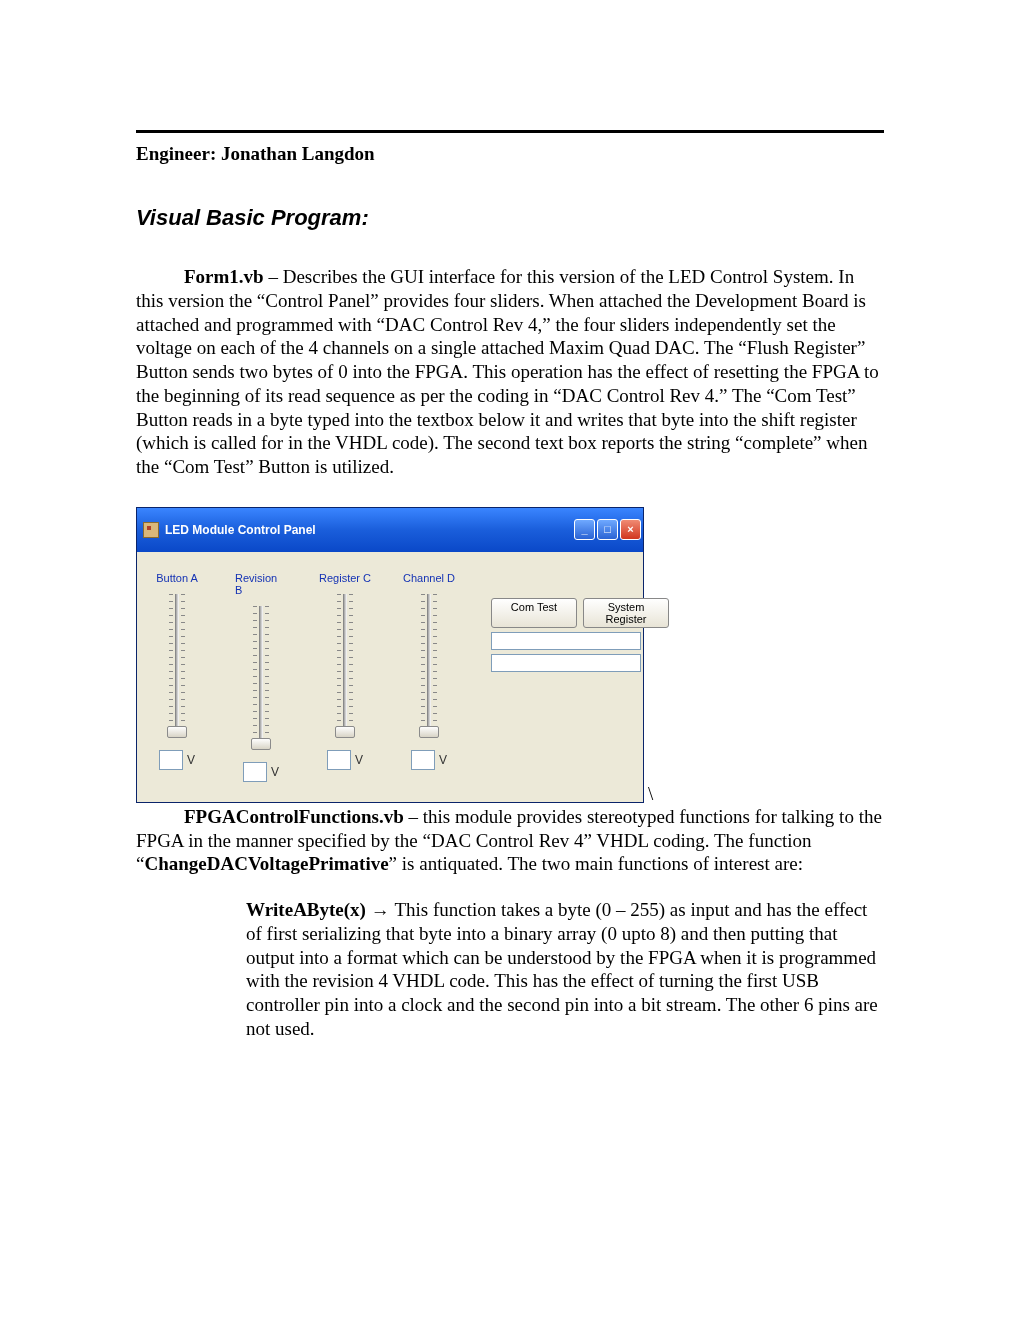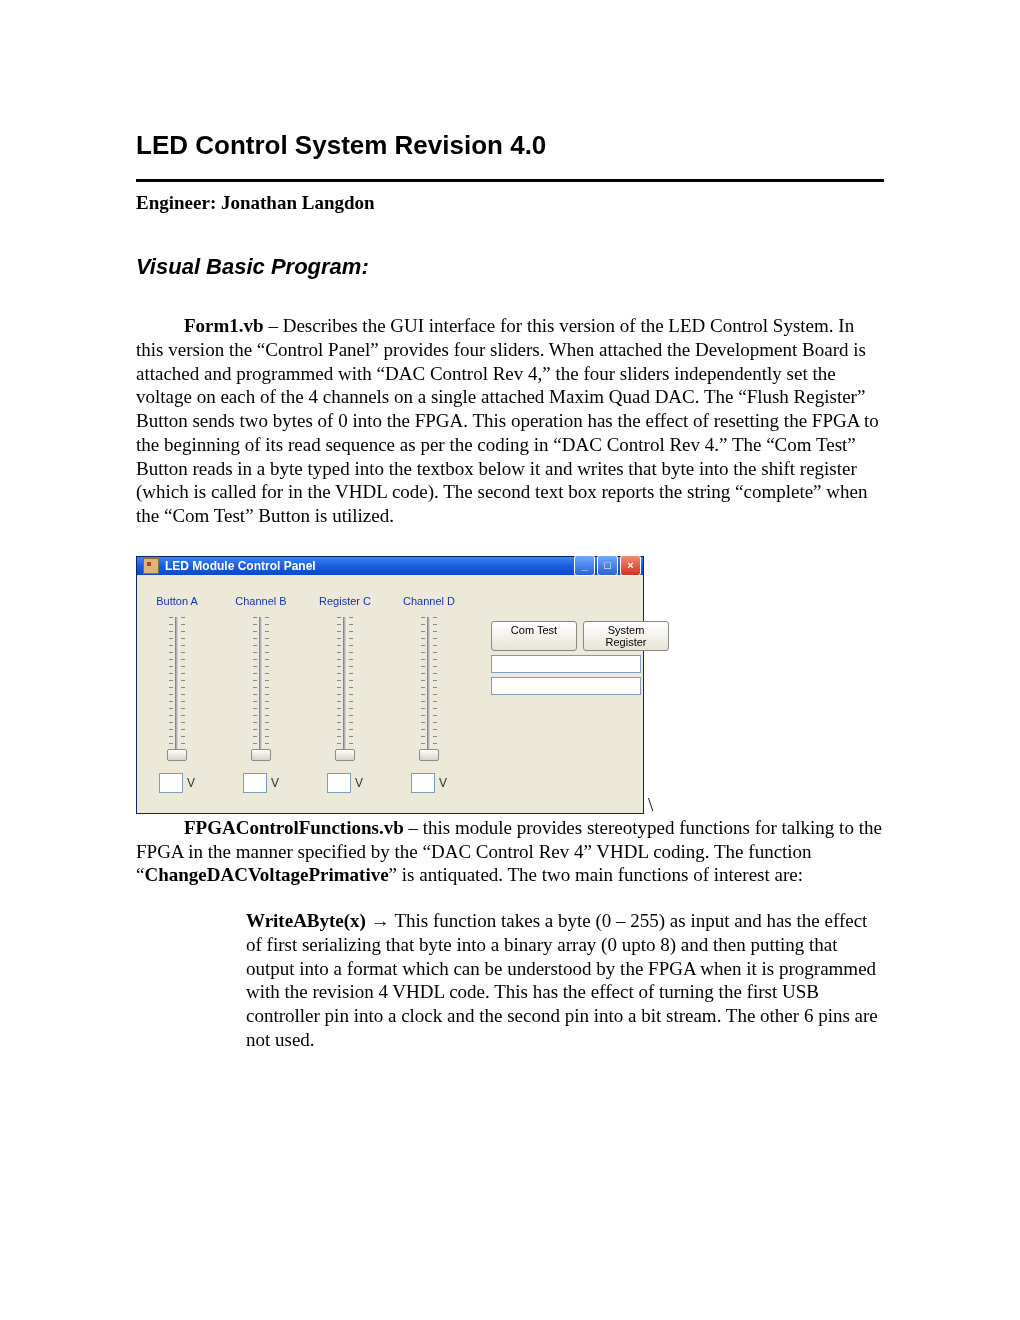--- a/index.html
+++ b/index.html
@@ -50,21 +50,21 @@
   .win {
     width: 506px;
     border: 1px solid #0a246a;
     background: #ece9d8;
     font-family: Tahoma, Arial, sans-serif;
     font-size: 11px;
     color: #000;
     margin: 6px 0 2px 0;
   }
   .titlebar {
-    height: 18px;
+    height: 44px;
     background: linear-gradient(to bottom, #3a85ff 0%, #1a5edb 50%, #0a48c8 100%);
     display: flex;
     align-items: center;
     padding: 0 2px 0 6px;
   }
   .winicon {
     width: 14px;
     height: 14px;
     background: #d9b77a;
     border: 1px solid #8b6b2e;
@@ -203,21 +203,20 @@
   .funcblock {
     margin-left: 110px;
     font-size: 19px;
     line-height: 1.25;
   }
 </style>
 </head>
 <body>
 
 <div class="page">
-  <h1 class="title">LED Control System Revision 4.0</h1>
   <div class="hr"></div>
   <p class="engineer">Engineer: Jonathan Langdon</p>
 
   <h2 class="h2">Visual Basic Program:</h2>
 
   <p class="para indent">
     <span class="bold">Form1.vb</span><span> – Describes the GUI interface for this version of the LED Control System. In this version the “Control Panel” provides four sliders. When attached the Development Board is attached and programmed with “DAC Control Rev 4,” the four sliders independently set the voltage on each of the 4 channels on a single attached Maxim Quad DAC. The “Flush Register” Button sends two bytes of 0 into the FPGA. This operation has the effect of resetting the FPGA to the beginning of its read sequence as per the coding in “DAC Control Rev 4.” The “Com Test” Button reads in a byte typed into the textbox below it and writes that byte into the shift register (which is called for in the VHDL code). The second text box reports the string “complete” when the “Com Test” Button is utilized.</span>
   </p>
 
   <div style="display:flex; align-items:flex-end;">
@@ -284,21 +283,21 @@
                       <div class="tick l" style="top: 100%;"></div>
                     </div>
                   <div class="thumb"></div>
                 </div>
                 <div class="vrow">
                   <div class="vbox"></div>
                   <span class="vunit">V</span>
                 </div>
               </div>
               <div class="channel">
-                <div class="chlabel">Channel B</div>
+                <div class="chlabel">Revision B</div>
                 <div class="slider">
                   <div class="track"></div>
                     <div class="ticks">
                       <div class="tick" style="top: 0%;"></div>
                       <div class="tick l" style="top: 0%;"></div>
                       <div class="tick" style="top: 5%;"></div>
                       <div class="tick l" style="top: 5%;"></div>
                       <div class="tick" style="top: 10%;"></div>
                       <div class="tick l" style="top: 10%;"></div>
                       <div class="tick" style="top: 15%;"></div>

